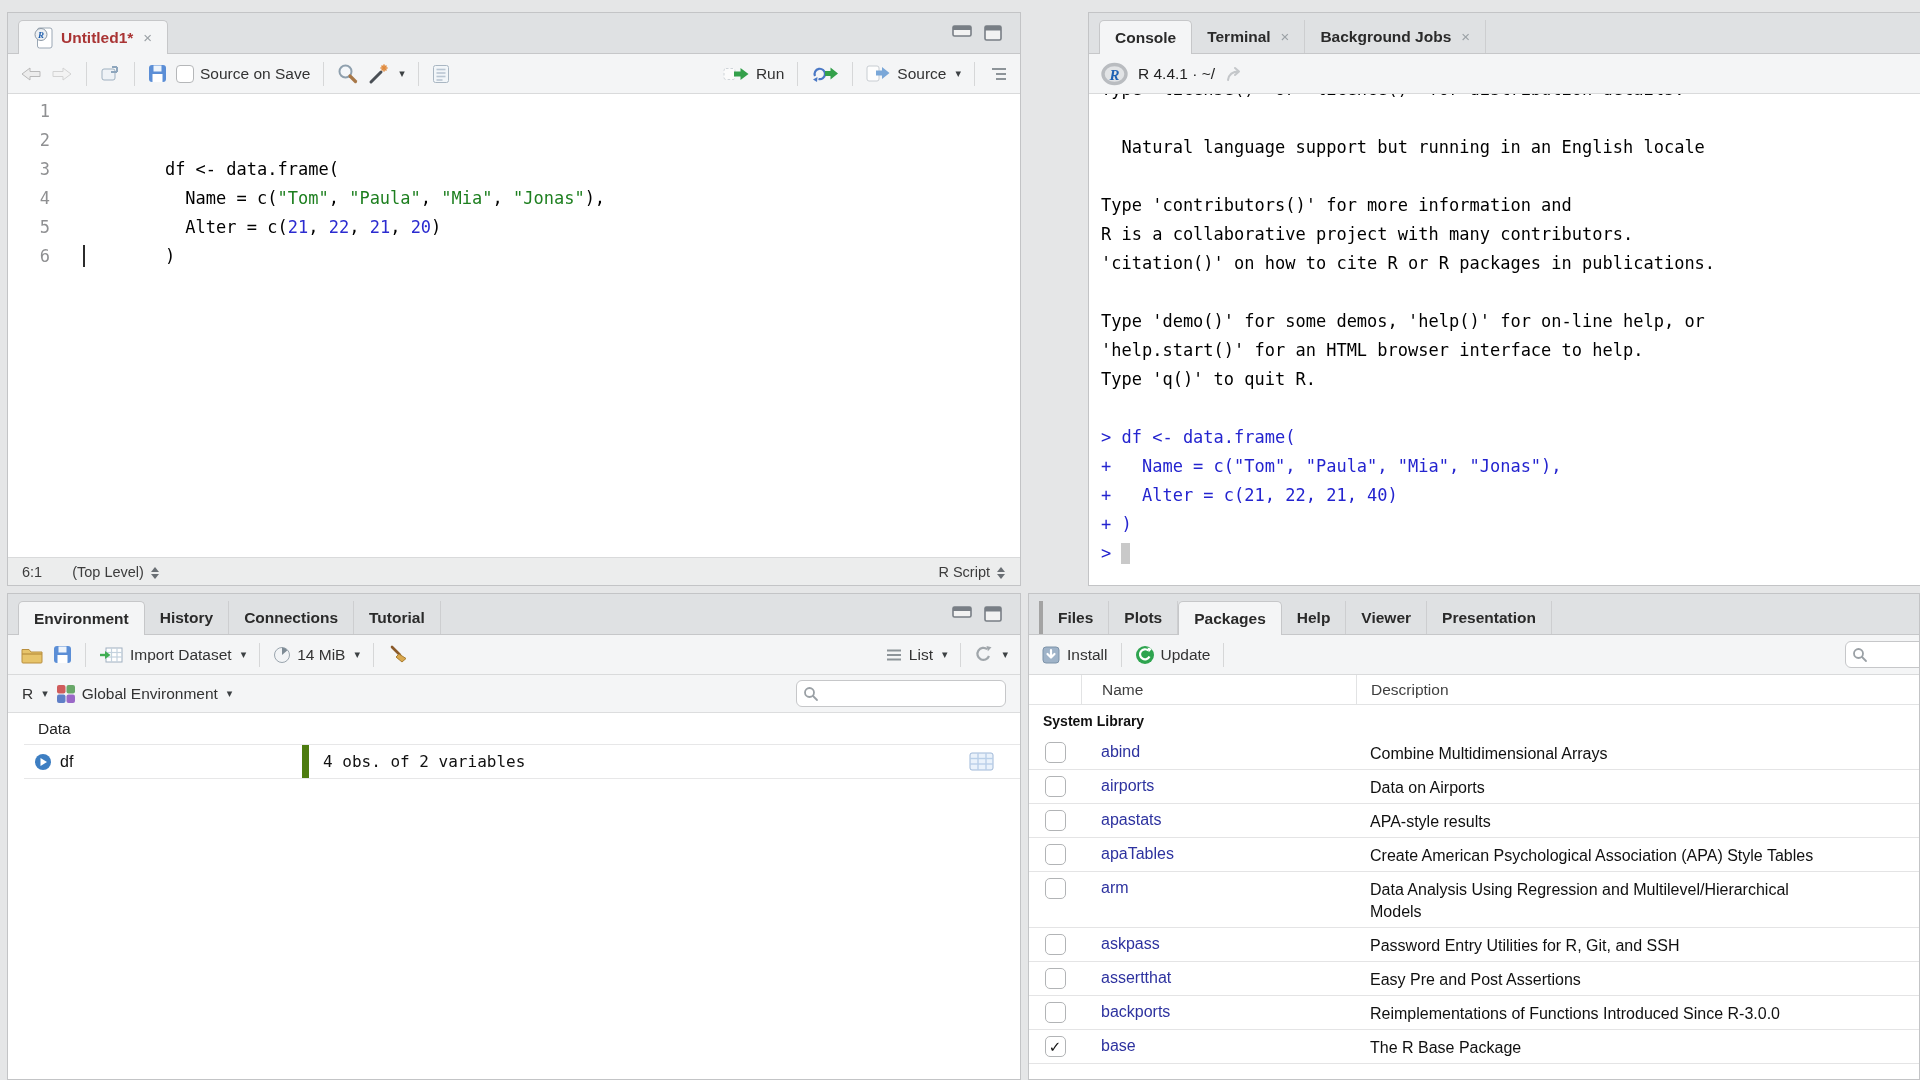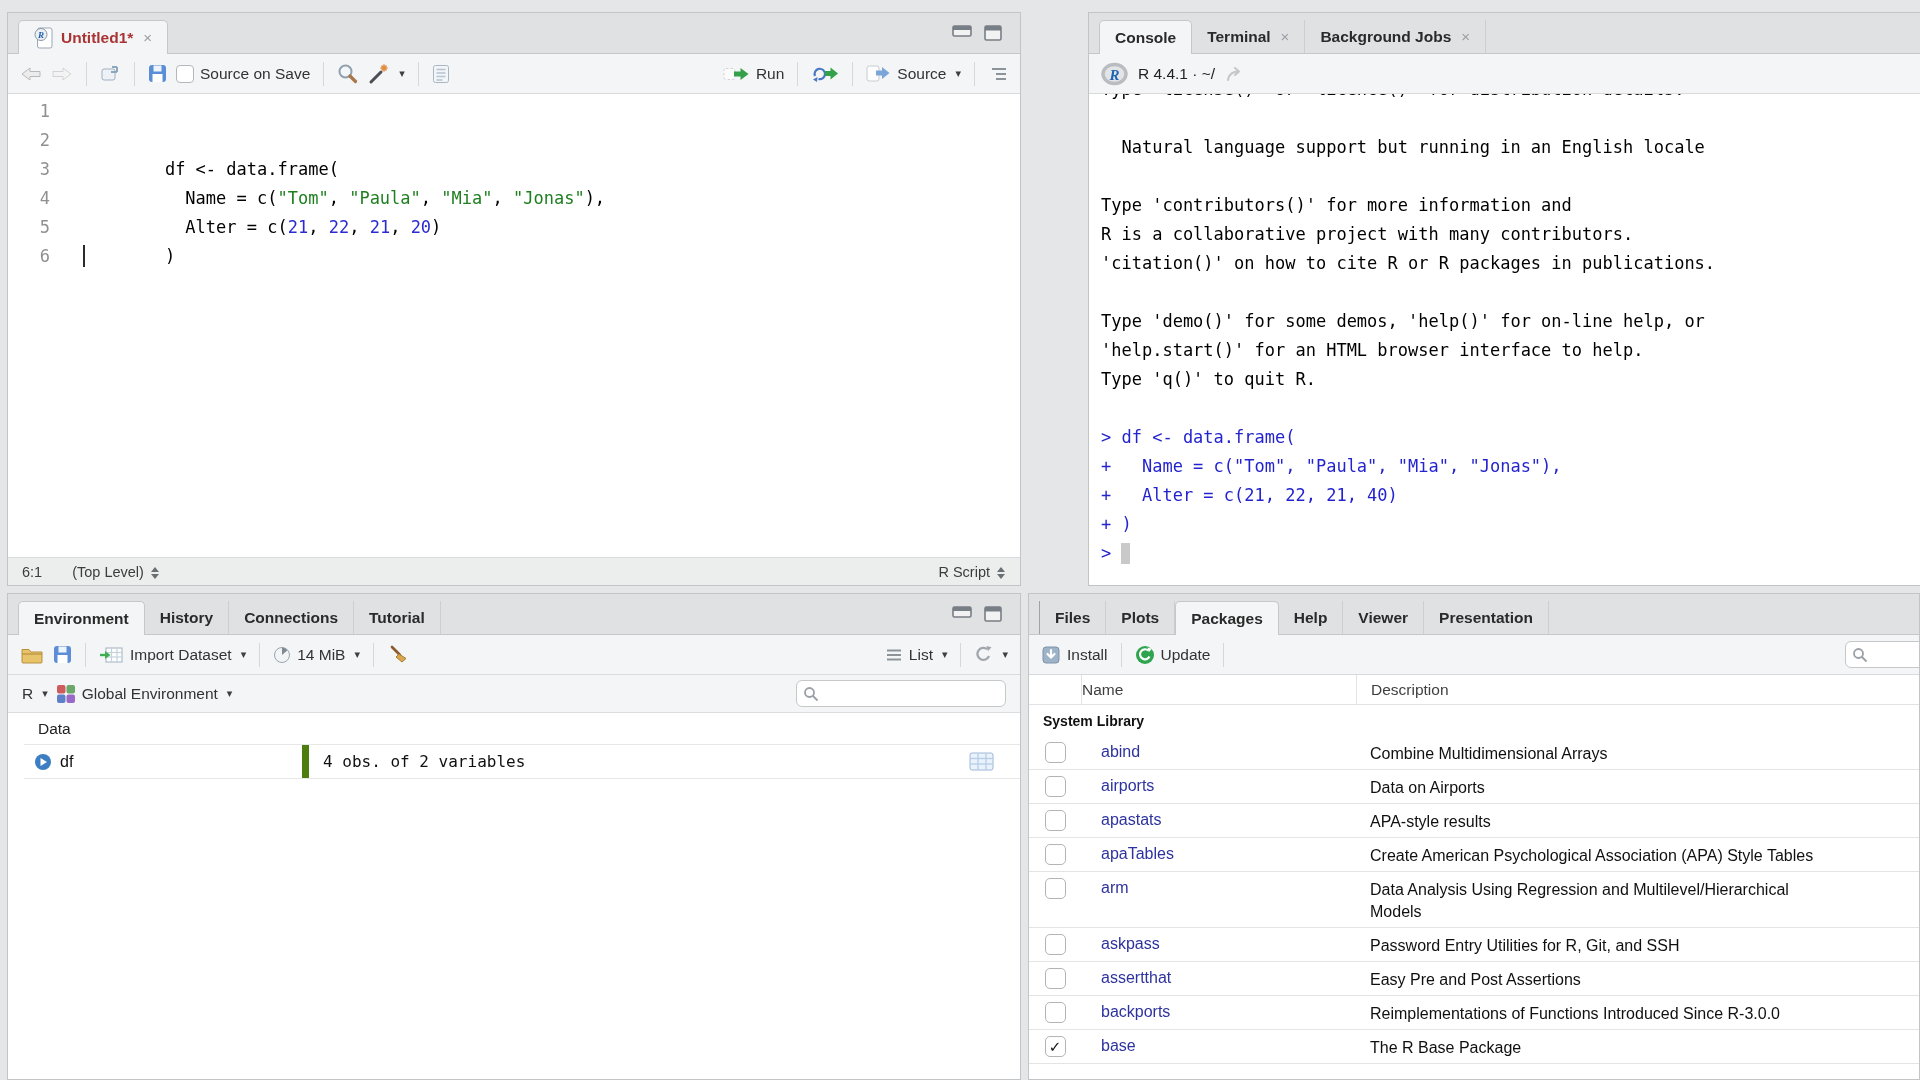--- a/index.html
+++ b/index.html
@@ -12,21 +12,21 @@
   #pane-console { left:1088px; top:12px;  width:892px;  height:574px; }
   #pane-env     { left:7px;    top:593px; width:1014px; height:487px; }
   #pane-files   { left:1028px; top:593px; width:892px;  height:487px; }
 
   
   .tabstrip { flex:0 0 41px; background:#dfe1e3; border-bottom:1px solid #c6c7c9;
               display:flex; align-items:flex-end; padding:0 0 0 10px; }
   .tab { height:33px; display:flex; align-items:center; gap:8px; padding:0 15px;
          font-size:15.5px; font-weight:700; color:#2a2a2a; border-right:1px solid #cdced0;
          white-space:nowrap; cursor:default; }
-  .tab.first { border-left:1px solid #a3a3a3; }
+  .tab.first { border-left:4px solid #a3a3a3; }
   .tab.active { background:#f4f5f6; border:1px solid #c6c7c9; border-bottom:none;
                 border-radius:5px 5px 0 0; margin-bottom:-1px; height:34px; }
   .tab-close { font-weight:400; font-size:15px; color:#9aa0a5; margin-left:2px; }
   .doc-title { color:#a93434; font-weight:600; }
   .winbtns { margin-left:auto; align-self:center; display:flex; gap:12px; margin-right:18px; }
 
   
   .toolbar { flex:0 0 40px; background:#f4f5f6; border-bottom:1px solid #d9dadb;
              display:flex; align-items:center; padding:0 12px; gap:9px;
              font-size:15.5px; color:#333; }
@@ -85,21 +85,21 @@
   
   .pkg-toolbar { position:relative; }
   .pkg-search { margin-left:auto; margin-right:-118px; width:180px; height:27px;
                 border:1px solid #c6c7c9; border-radius:6px; background:#fff;
                 display:flex; align-items:center; padding:0 6px; }
   .pkg-table { flex:1; background:#fff; overflow:hidden; font-size:16px; }
   .pkg-header { display:flex; height:30px; align-items:center; border-bottom:1px solid #e2e3e4;
                 color:#3f3f3f; font-size:15.5px; }
   .pkg-header .hc { height:100%; display:flex; align-items:center; }
   .hc-check { flex:0 0 52px; }
-  .hc-name { flex:0 0 275px; border-left:1px solid #e2e3e4; }
+  .hc-name { flex:0 0 275px; border-left:1px solid #e2e3e4; padding-left:20px; }
   .hc-desc { flex:1; border-left:1px solid #e2e3e4; padding-left:14px; }
   .pkg-group { font-weight:700; font-size:14px; color:#111; padding:8px 14px 7px 14px; }
   .pkg-row { display:flex; align-items:flex-start; border-bottom:1px solid #e4e4e5; padding:5px 0 4px 0; min-height:33px; }
   .pkg-check-cell { flex:0 0 52px; display:flex; justify-content:center; padding-top:1px; }
   .checkbox { width:21px; height:21px; border:1.5px solid #b2b4b6; border-radius:5px; background:#fff;
               display:flex; align-items:center; justify-content:center; font-size:15px; color:#111; }
   .pkg-row.unchecked .checkbox::after { content:""; }
   .pkg-row.checked .checkbox::after { content:"✓"; }
   .pkg-name-cell { flex:0 0 275px; padding-left:20px; padding-top:2px; }
   .pkg-name-cell span { color:#2d329f; }

